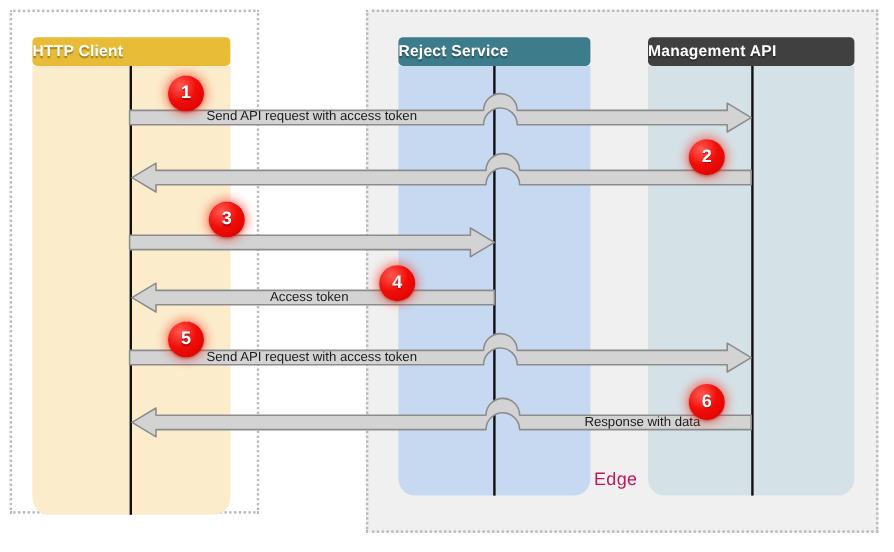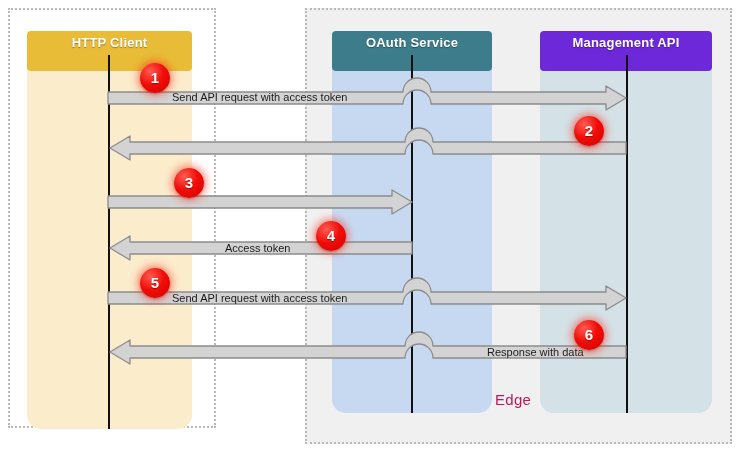--- a/index.html
+++ b/index.html
@@ -49,27 +49,27 @@
 
   
   .actor {
     position: absolute;
   }
   .actor-head {
     position: absolute;
     left: 0;
     top: 0;
     width: 100%;
-    height: 40px;
+    height: 24px;
     border-radius: 4px;
     box-sizing: border-box;
     color: #ffffff;
     font-size: 13px;
     font-weight: bold;
-    text-align: center;
+    text-align: left;
     line-height: 24px;
     text-shadow: 0 1px 1px rgba(0,0,0,.35);
     letter-spacing: .2px;
   }
   .actor-body {
     position: absolute;
     left: 0;
     top: 24px;
     width: 100%;
     box-sizing: border-box;
@@ -87,21 +87,21 @@
   #actor-client .actor-head { background: #e8bc37; }
   #actor-client .actor-body { height: 374px; background: #fbeccc; }
   #actor-client .lifeline   { left: 81px; height: 374px; }
 
   #actor-oauth    { left: 332px; top: 31px; width: 160px; }
   #actor-oauth .actor-head { background: #3d7c8a; }
   #actor-oauth .actor-body { height: 358px; background: #c6d9f1; }
   #actor-oauth .lifeline   { left: 79px; height: 358px; }
 
   #actor-mgmt     { left: 540px; top: 31px; width: 172px; }
-  #actor-mgmt .actor-head { background: #6d28d9; }
+  #actor-mgmt .actor-head { background: #404040; }
   #actor-mgmt .actor-body { height: 358px; background: #d4e1e6; }
   #actor-mgmt .lifeline   { left: 86px; height: 358px; }
 
   
   .msg { position: absolute; }
   .msg svg { display: block; overflow: visible; }
   .msg-label {
     position: absolute;
     font-size: 11px;
     color: #1b1b1b;
@@ -135,21 +135,21 @@
   <div id="edge-label">Edge</div>
 
   <div class="actor" id="actor-client">
     <div class="actor-body"></div>
     <div class="actor-head">HTTP Client</div>
     <div class="lifeline"></div>
   </div>
 
   <div class="actor" id="actor-oauth">
     <div class="actor-body"></div>
-    <div class="actor-head">OAuth Service</div>
+    <div class="actor-head">Reject Service</div>
     <div class="lifeline"></div>
   </div>
 
   <div class="actor" id="actor-mgmt">
     <div class="actor-body"></div>
     <div class="actor-head">Management API</div>
     <div class="lifeline"></div>
   </div>
 
   <div class="msg" style="left:108px; top:86px;">

